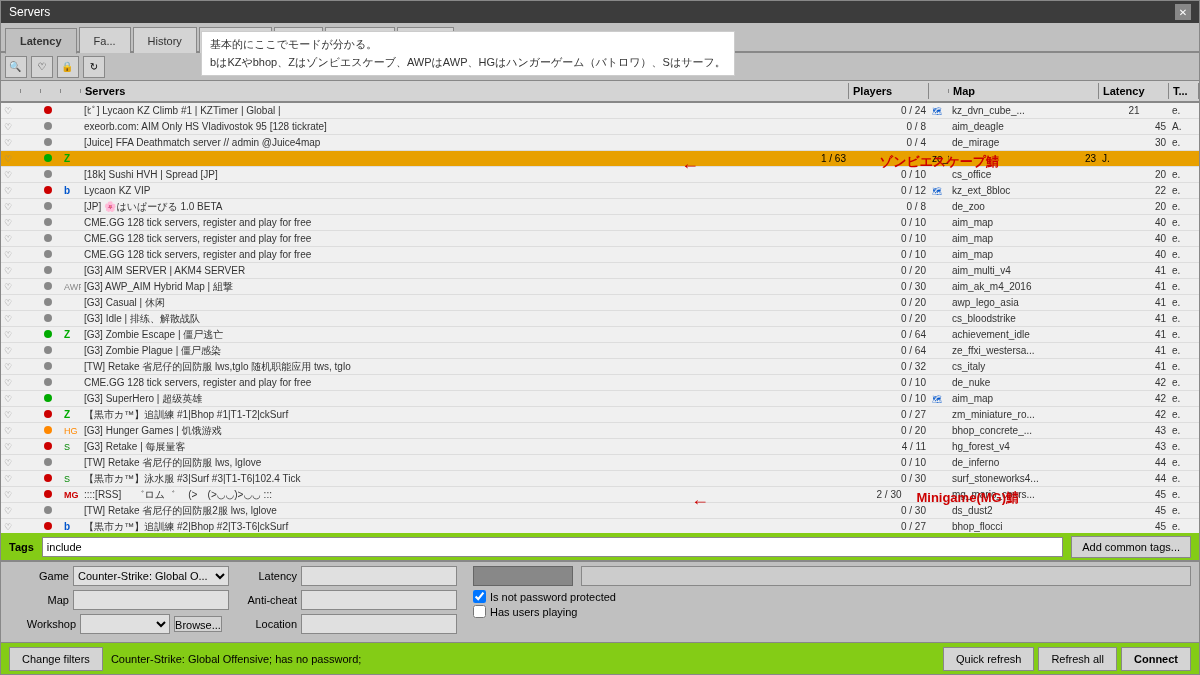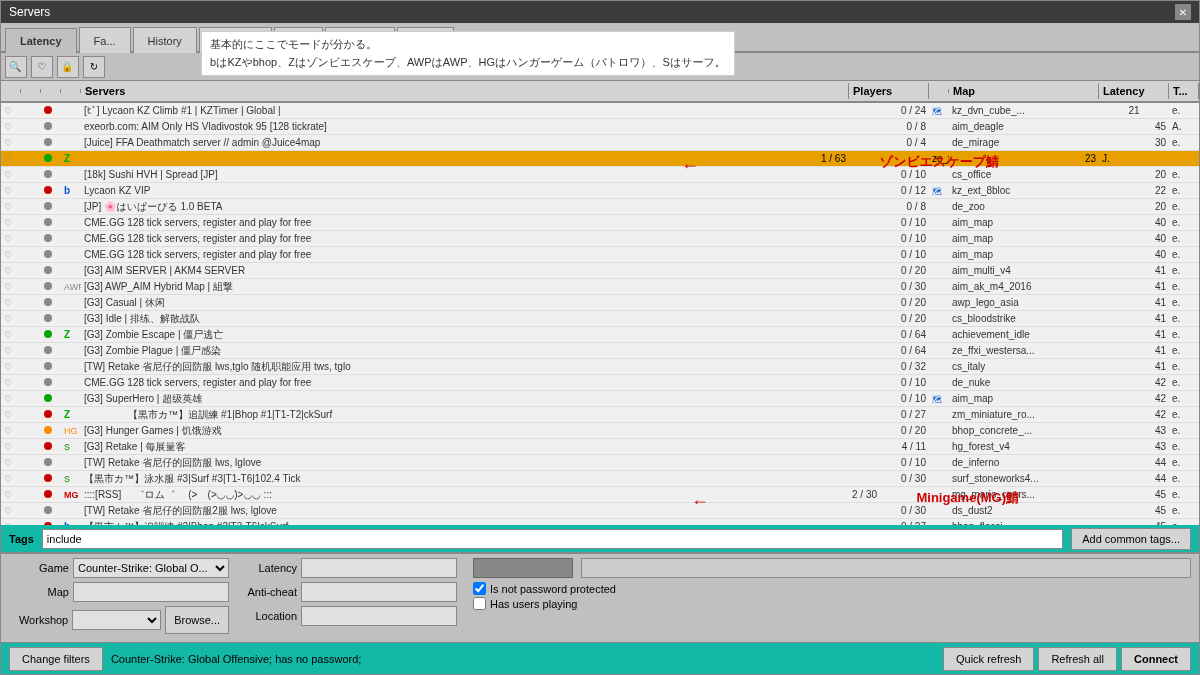--- a/index.html
+++ b/index.html
@@ -7,21 +7,21 @@
       font-family: 'Segoe UI', Tahoma, Geneva, Verdana, sans-serif;
       font-size: 11px;
       background: #c0c0c0;
       width: 1200px;
       height: 675px;
       overflow: hidden;
     }
     .window {
       width: 1200px;
       height: 675px;
-      background: #14b8a6;
+      background: #84cc16;
       border: 1px solid #888;
       display: flex;
       flex-direction: column;
     }
     .title-bar {
       background: #3c3c3c;
       color: white;
       padding: 4px 8px;
       font-size: 12px;
       display: flex;
@@ -194,26 +194,26 @@
       font-size: 11px;
     }
     .filter-select {
       flex: 1;
       height: 20px;
       border: 1px solid #888;
       background: #e0e0e0;
       font-size: 11px;
     }
     .browse-btn {
-      padding: 2px 8px;
+      padding: 2px 0;
       background: #d4d4d4;
       border: 1px solid #888;
       cursor: pointer;
       font-size: 11px;
-      height: 28px;
+      height: 16px;
     }
     .workshop-select {
       width: 90px; height: 20px;
       border: 1px solid #888;
       background: #e0e0e0;
       font-size: 11px;
     }
     .checkbox-row {
       display: flex;
       align-items: center;
@@ -528,21 +528,21 @@
       <div class="table-cell"><span style="color:#0055cc;font-size:8px;">🗺</span></div>
       <div class="table-cell">aim_map</div>
       <div class="table-cell" style="text-align:right;">42</div>
       <div class="table-cell">e.</div>
     </div>
       <div class="table-row">
       <div class="table-cell"><span style="color:#888;font-size:9px;">♡</span></div>
       <div class="table-cell"></div>
       <div class="table-cell"><span class="icon-dot" style="background:#cc0000;width:8px;height:8px;border-radius:50%;display:inline-block;"></span></div>
       <div class="table-cell"><span style="color:#00aa00;font-weight:bold;font-size:10px;">Z</span></div>
-      <div class="table-cell" style="font-size:10px;overflow:hidden;white-space:nowrap;margin-left:44px;">【黒市カ™】追訓練 #1|Bhop #1|T1-T2|ckSurf</div>
+      <div class="table-cell" style="font-size:10px;overflow:hidden;white-space:nowrap;">【黒市カ™】追訓練 #1|Bhop #1|T1-T2|ckSurf</div>
       <div class="table-cell" style="text-align:right;">0 / 27</div>
       <div class="table-cell"></div>
       <div class="table-cell">zm_miniature_ro...</div>
       <div class="table-cell" style="text-align:right;">42</div>
       <div class="table-cell">e.</div>
     </div>
       <div class="table-row">
       <div class="table-cell"><span style="color:#888;font-size:9px;">♡</span></div>
       <div class="table-cell"></div>
       <div class="table-cell"><span class="icon-dot" style="background:#ff8800;width:8px;height:8px;border-radius:50%;display:inline-block;"></span></div>
@@ -589,21 +589,21 @@
       <div class="table-cell">surf_stoneworks4...</div>
       <div class="table-cell" style="text-align:right;">44</div>
       <div class="table-cell">e.</div>
     </div>
       <div class="table-row">
       <div class="table-cell"><span style="color:#888;font-size:9px;">♡</span></div>
       <div class="table-cell"></div>
       <div class="table-cell"><span class="icon-dot" style="background:#cc0000;width:8px;height:8px;border-radius:50%;display:inline-block;"></span></div>
       <div class="table-cell"><span style="color:#cc0000;font-weight:bold;font-size:9px;">MG</span></div>
       <div class="table-cell" style="font-size:10px;overflow:hidden;white-space:nowrap;">::::[RSS] ゞ゛ロム゛ゞ (&gt;ゞ(&gt;◡◡)&gt;◡◡ :::</div>
-      <div class="table-cell" style="text-align:left;">2 / 30</div>
+      <div class="table-cell" style="text-align:center;">2 / 30</div>
       <div class="table-cell"></div>
       <div class="table-cell">mg_mario_cours...</div>
       <div class="table-cell" style="text-align:right;">45</div>
       <div class="table-cell">e.</div>
     </div>
       <div class="table-row">
       <div class="table-cell"><span style="color:#888;font-size:9px;">♡</span></div>
       <div class="table-cell"></div>
       <div class="table-cell"><span class="icon-dot" style="background:#888;width:8px;height:8px;border-radius:50%;display:inline-block;"></span></div>
       <div class="table-cell"></div>

